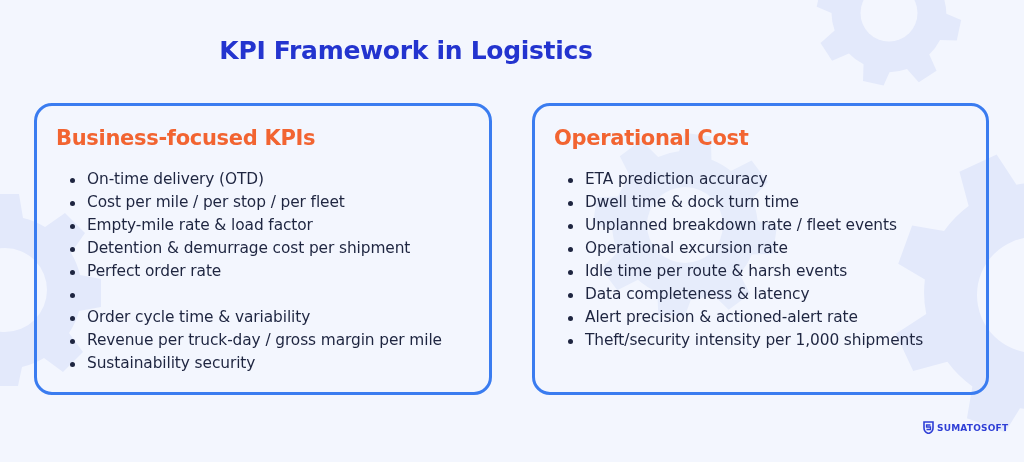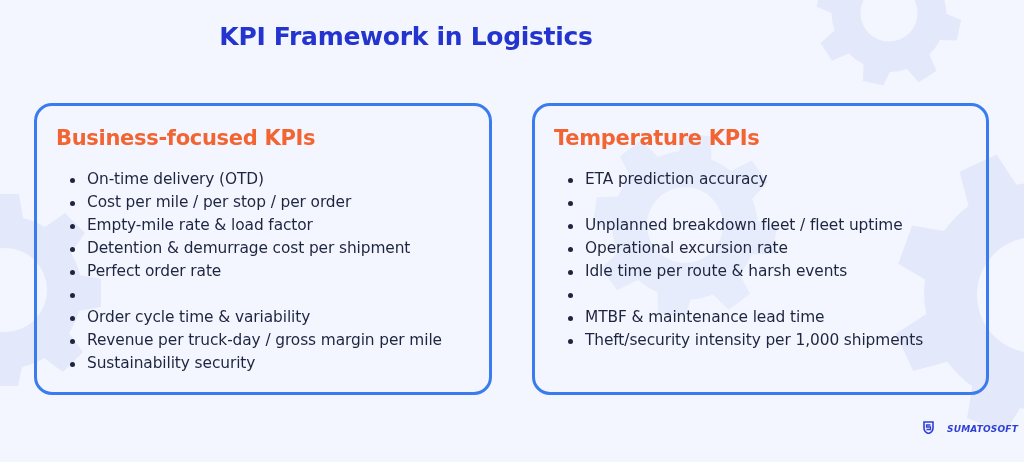--- a/index.html
+++ b/index.html
@@ -1,26 +1,26 @@
 <!DOCTYPE html>
 <html><head>
 <meta charset="utf-8">
 <style>
   html,body{margin:0;padding:0;}
   body{width:1024px;height:462px;background:#f3f6fe;position:relative;overflow:hidden;font-family:"DejaVu Sans","Liberation Sans",sans-serif;}
   .gear{position:absolute;}
-  .title{position:absolute;left:0;top:22px;width:812px;text-align:center;font-size:25px;font-weight:bold;color:#2334cf;letter-spacing:-0.3px;}
+  .title{position:absolute;left:0;top:36px;width:812px;text-align:center;font-size:25px;font-weight:bold;color:#2334cf;letter-spacing:-0.3px;}
   .card{position:absolute;top:103px;height:292px;border:3px solid #3a7cf0;border-radius:18px;box-sizing:border-box;}
   .card.left{left:34px;width:458px;}
   .card.right{left:532px;width:457px;}
   .card h2{margin:0;position:absolute;left:19px;top:20px;font-size:21px;font-weight:bold;color:#f26431;letter-spacing:-0.3px;}
   .card ul{position:absolute;left:20px;top:56px;margin:6px;padding:0;list-style:none;}
   .card li{position:relative;padding-left:24px;height:23px;line-height:23px;font-size:15.4px;color:#1e2540;white-space:nowrap;letter-spacing:-0.1px;}
   .card li .dot{position:absolute;left:7px;top:10px;width:5px;height:5px;border-radius:50%;background:#1e2540;}
-  .logo{position:absolute;left:923px;top:421px;display:flex;align-items:flex-end;gap:13px;font-style:italic;}
+  .logo{position:absolute;left:923px;top:421px;display:flex;align-items:center;gap:3px;}
   .logo span{font-size:9px;font-weight:bold;color:#2f3fd6;letter-spacing:0.2px;}
 </style>
 </head>
 <body>
 
 <svg class="gear" style="left:-95px;top:190px" width="200" height="200" viewBox="-100 -100 200 200">
   <defs>
     <path id="gearshape" d="M-14,-96 L14,-96 L18,-72 A74,74 0 0 1 40,-63 L60,-77 L80,-57 L66,-37 A74,74 0 0 1 75,-15 L96,-11 L96,17 L74,21 A74,74 0 0 1 64,43 L78,62 L58,82 L39,68 A74,74 0 0 1 17,77 L13,96 L-15,96 L-19,74 A74,74 0 0 1 -41,64 L-61,78 L-81,58 L-66,38 A74,74 0 0 1 -75,16 L-96,12 L-96,-16 L-74,-20 A74,74 0 0 1 -64,-42 L-78,-62 L-58,-82 L-38,-67 A74,74 0 0 1 -17,-76 Z"></path>
   </defs>
   <use href="#gearshape" fill="#e3e9fb"></use>
@@ -38,41 +38,41 @@
   <use href="#gearshape" fill="#e3e9fb" transform="rotate(20)"></use>
   <circle r="40" fill="#f3f6fe"></circle>
 </svg>
 
 <div class="title">KPI Framework in Logistics</div>
 
 <div class="card left">
   <h2>Business-focused KPIs</h2>
   <ul>
     <li><span class="dot"></span><span>On-time delivery (OTD)</span></li>
-    <li><span class="dot"></span><span>Cost per mile / per stop / per order</span></li>
+    <li><span class="dot"></span><span>Cost per mile / per stop / per fleet</span></li>
     <li><span class="dot"></span><span>Empty-mile rate &amp; load factor</span></li>
     <li><span class="dot"></span><span>Detention &amp; demurrage cost per shipment</span></li>
     <li><span class="dot"></span><span>Perfect order rate</span></li>
     <li><span class="dot"></span></li>
     <li><span class="dot"></span><span>Order cycle time &amp; variability</span></li>
     <li><span class="dot"></span><span>Revenue per truck-day / gross margin per mile</span></li>
     <li><span class="dot"></span><span>Sustainability security</span></li>
   </ul>
 </div>
 
 <div class="card right">
-  <h2>Temperature KPIs</h2>
+  <h2>Operational Cost</h2>
   <ul>
     <li><span class="dot"></span><span>ETA prediction accuracy</span></li>
-    <li><span class="dot"></span></li>
-    <li><span class="dot"></span><span>Unplanned breakdown fleet / fleet uptime</span></li>
+    <li><span class="dot"></span><span>Dwell time &amp; dock turn time</span></li>
+    <li><span class="dot"></span><span>Unplanned breakdown rate / fleet events</span></li>
     <li><span class="dot"></span><span>Operational excursion rate</span></li>
     <li><span class="dot"></span><span>Idle time per route &amp; harsh events</span></li>
-    <li><span class="dot"></span></li>
-    <li><span class="dot"></span><span>MTBF &amp; maintenance lead time</span></li>
+    <li><span class="dot"></span><span>Data completeness &amp; latency</span></li>
+    <li><span class="dot"></span><span>Alert precision &amp; actioned-alert rate</span></li>
     <li><span class="dot"></span><span>Theft/security intensity per 1,000 shipments</span></li>
   </ul>
 </div>
 
 <div class="logo">
   <svg width="11" height="13" viewBox="0 0 11 13">
     <path d="M1,1 L10,1 L10,7 Q10,11 5.5,12.5 Q1,11 1,7 Z" fill="none" stroke="#2f3fd6" stroke-width="1.6"></path>
     <path d="M7.5,4 L3.5,4 L3.5,6 L7.5,6 L7.5,8.5 L3.5,8.5" fill="none" stroke="#2f3fd6" stroke-width="1.3"></path>
   </svg>
   <span>SUMATOSOFT</span>

